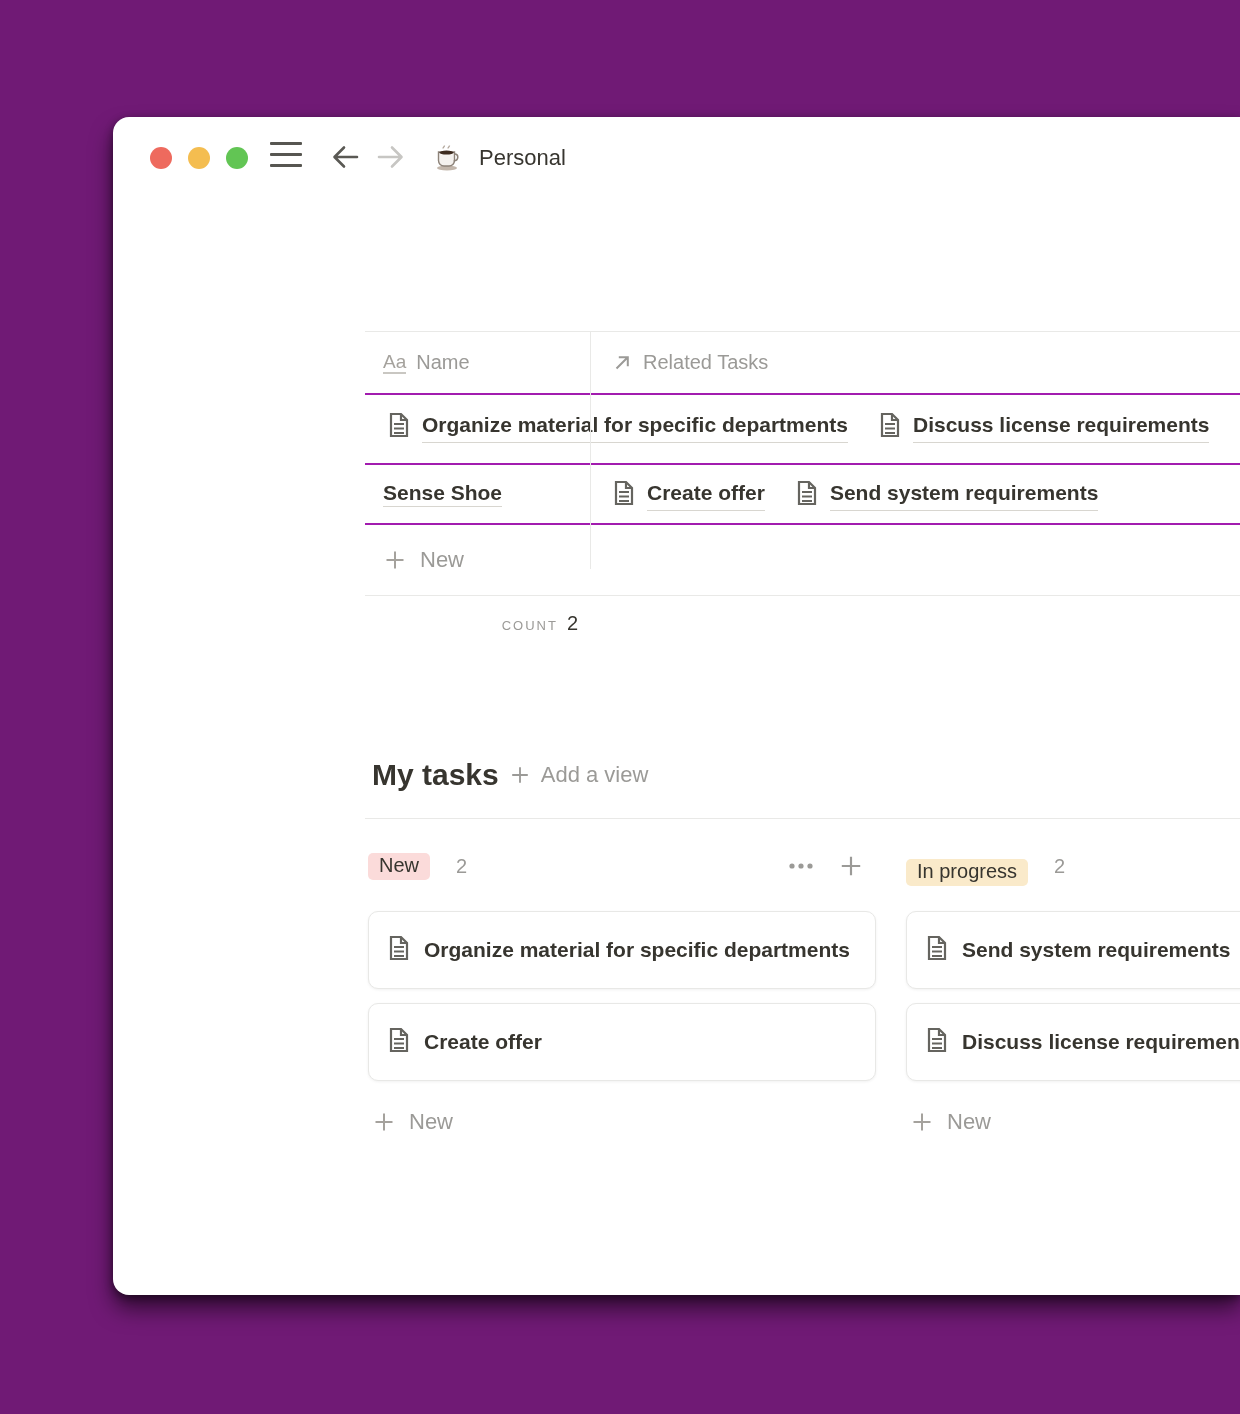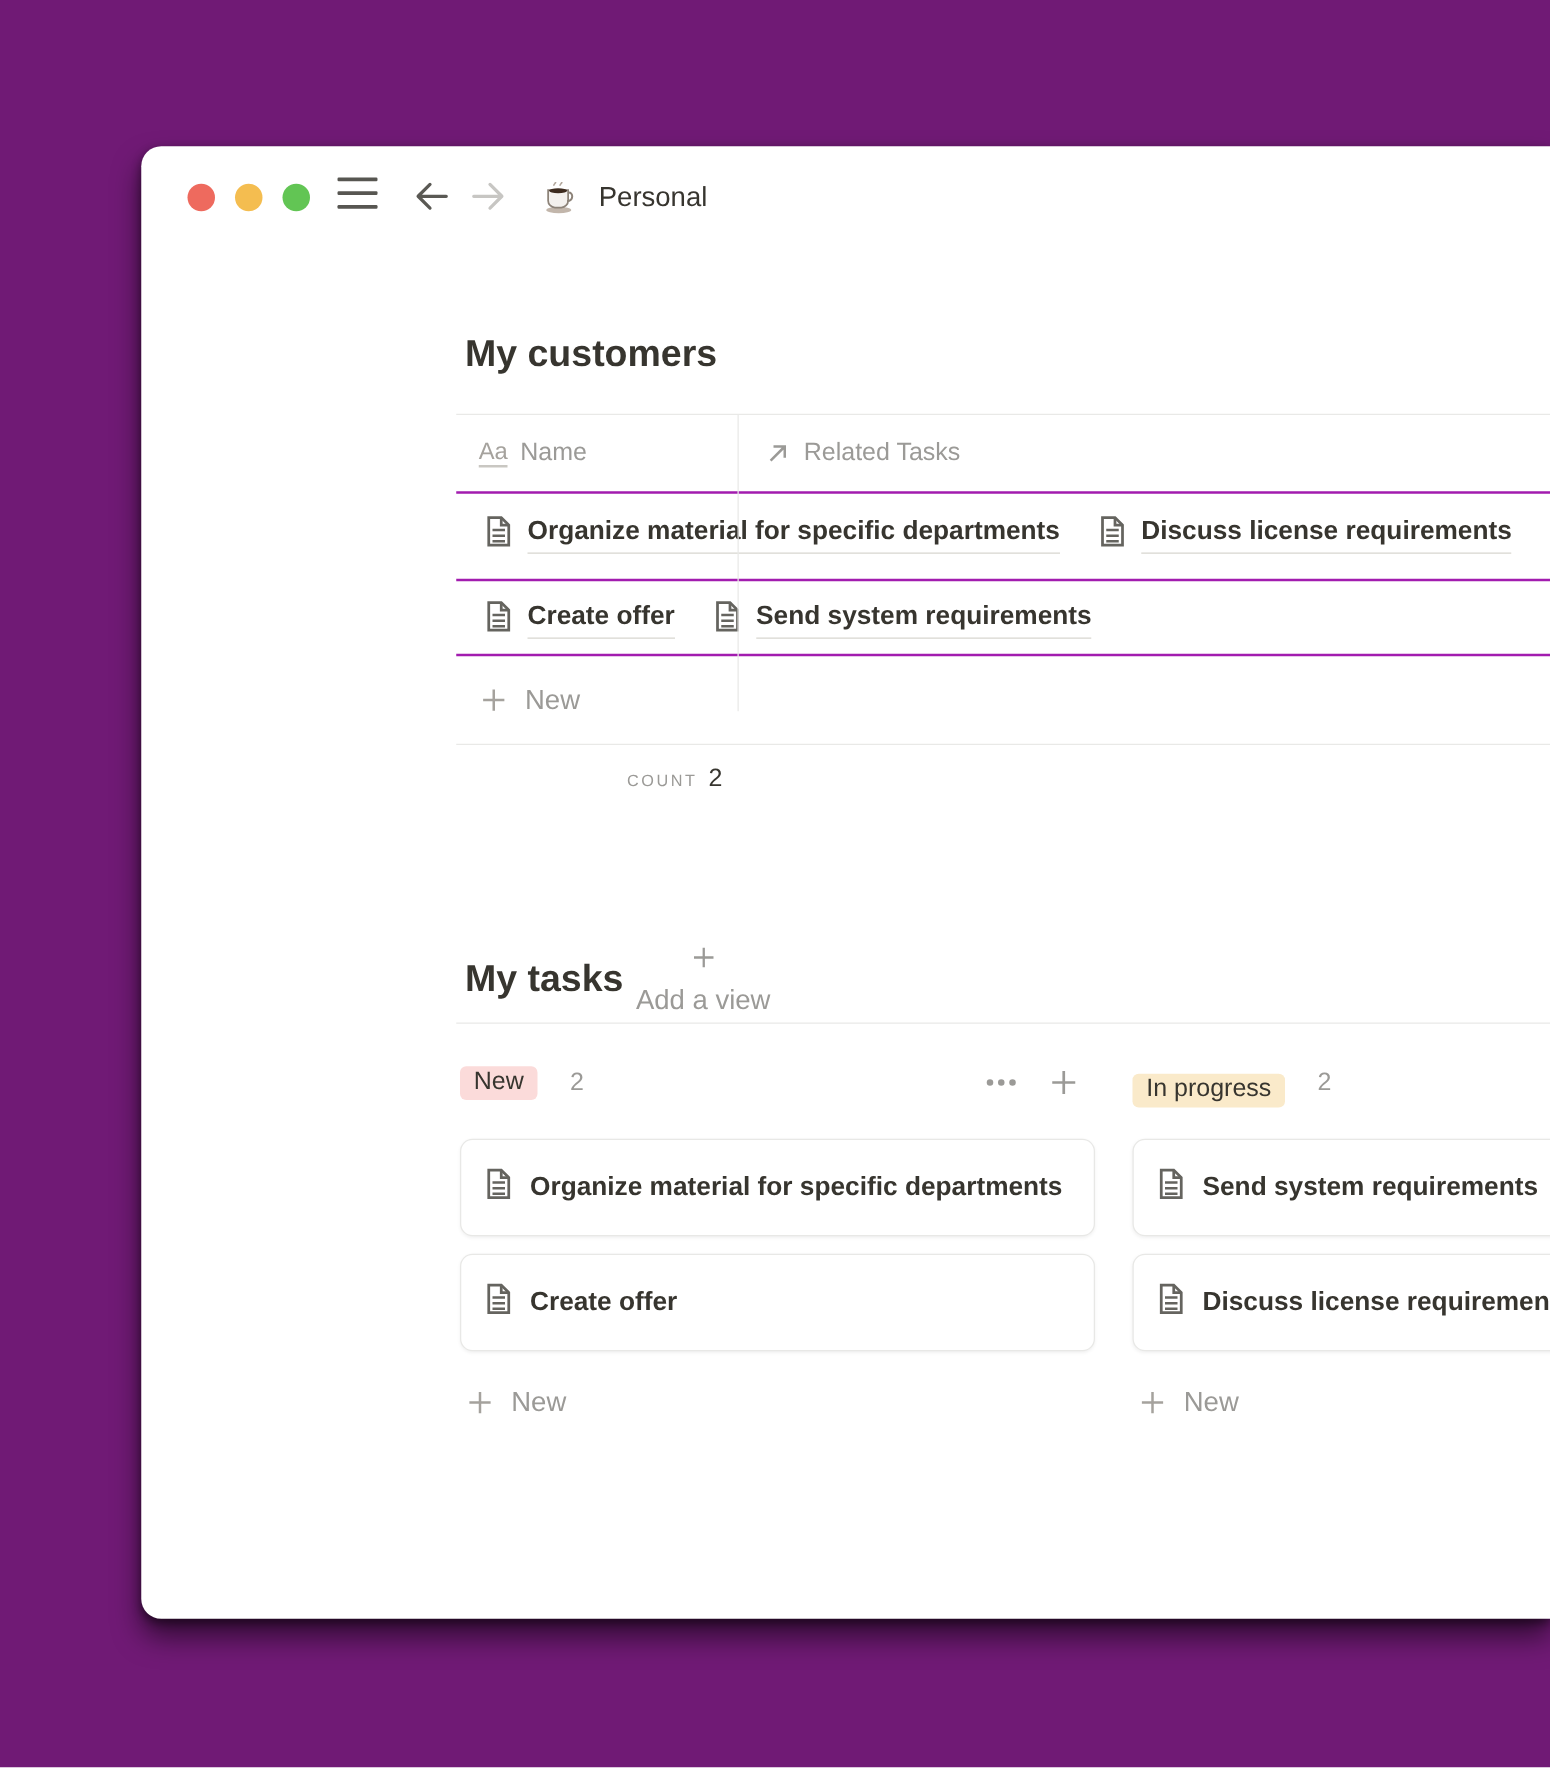--- a/index.html
+++ b/index.html
@@ -22,21 +22,21 @@
   .navarrow{position:absolute;top:24px;width:32px;height:32px;}
   .navarrow.back{left:216px;color:#5a5954;}
   .navarrow.fwd{left:262px;color:#c7c6c3;}
   .page-emoji{position:absolute;left:320px;top:26px;width:30px;height:30px;}
   .win-title{position:absolute;left:366px;top:28px;font-size:22px;color:#37352f;font-weight:500;}
   
   .h1{position:absolute;left:259px;font-size:30px;line-height:38px;font-weight:700;color:#37352f;}
   .h1.customers{top:148px;}
   .section2{position:absolute;left:259px;top:638px;display:flex;align-items:center;gap:10px;}
   .section2 .h2{font-size:30px;line-height:40px;font-weight:700;color:#37352f;}
-  .add-view{display:flex;align-items:center;gap:10px;color:#9b9a97;font-size:22px;cursor:pointer;flex-direction:column;}
+  .add-view{display:flex;align-items:center;gap:10px;color:#9b9a97;font-size:22px;cursor:pointer;}
   .add-view svg{width:22px;height:22px;color:#9b9a97;}
   .view-divider{position:absolute;left:252px;right:0;top:701px;height:1px;background:#e9e9e7;}
   
   .ctable{position:absolute;left:252px;top:214px;right:0;border-top:1px solid #e9e9e7;}
   .vdiv{position:absolute;left:225px;top:0;width:1px;height:237px;background:#e9e9e7;}
   .trow{display:flex;border-bottom:2px solid #a21caf;}
   .cell-name{width:225px;flex:none;padding-left:18px;box-sizing:border-box;}
   .cell-tasks{flex:1;padding-left:22px;box-sizing:border-box;display:flex;flex-wrap:wrap;column-gap:30px;row-gap:20px;align-content:flex-start;}
   .thead{height:61px;align-items:center;color:#9b9a97;font-size:20px;}
   .thead .cell-name{display:flex;align-items:center;gap:10px;}
@@ -112,21 +112,20 @@
       <svg class="page-emoji" viewBox="0 0 30 30">
         <ellipse cx="14" cy="25" rx="10" ry="2.6" fill="#c2b6ab"></ellipse>
         <path d="M5.5 9 h16 v8.5 a5.5 5.5 0 0 1 -5.5 5.5 h-5 a5.5 5.5 0 0 1 -5.5 -5.5 z" fill="#f4f1ee" stroke="#8d8379" stroke-width="1.4"></path>
         <ellipse cx="13.5" cy="9.6" rx="7.2" ry="2" fill="#3d2b1f"></ellipse>
         <path d="M21.5 11 c4.5 -0.5 4.5 7 -0.8 6.8" fill="none" stroke="#8d8379" stroke-width="1.6"></path>
         <path d="M10 5.5 c0 -1.5 1.5 -1.5 1.5 -3 M15 5.5 c0 -1.5 1.5 -1.5 1.5 -3" stroke="#b3a89d" stroke-width="1.3" fill="none"></path>
       </svg>
       <div class="win-title">Personal</div>
     </div>
 
-    <div class="h1 customers">My customers</div>
 
     <div class="ctable">
       <div class="vdiv"></div>
 
       <div class="trow thead">
         <div class="cell-name">
           <span class="aa-icon">Aa</span>
           <span>Name</span>
         </div>
         <div class="cell-tasks">
@@ -148,20 +147,23 @@
           <span class="mention">
             <svg viewBox="0 0 24 28">
                 <use href="#doc-icon"></use>
               </svg>
             <span class="mtext">Discuss license requirements</span>
           </span>
         </div>
       </div>
 
       <div class="trow row-compact">
+        <div class="cell-name">
+          <span class="name-link">Sense Shoe</span>
+        </div>
         <div class="cell-tasks">
           <span class="mention">
             <svg viewBox="0 0 24 28">
                 <use href="#doc-icon"></use>
               </svg>
             <span class="mtext">Create offer</span>
           </span>
           <span class="mention">
             <svg viewBox="0 0 24 28">
                 <use href="#doc-icon"></use>

